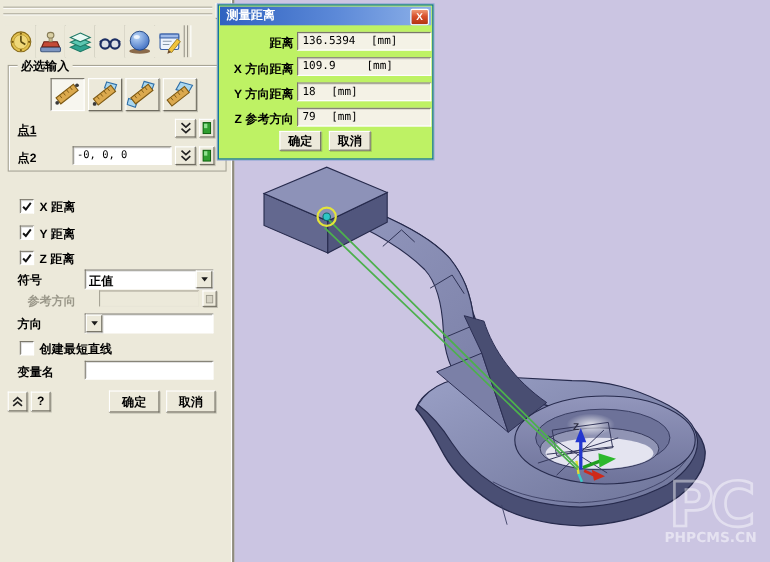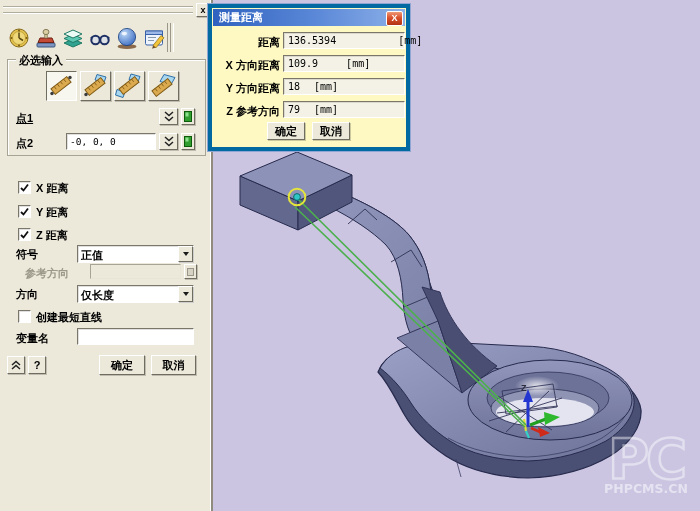--- a/index.html
+++ b/index.html
@@ -26,22 +26,22 @@
   .group>.glabel{position:absolute;top:-7px;left:8px;background:#ece9da;padding:0 3px;font-weight:bold;}
   .ticon{position:absolute;width:27px;height:29px;top:23px;border-right:1px solid #9a978a;
     display:flex;align-items:center;justify-content:center;background:#ece9da;}
   .combo{display:flex;align-items:stretch;}
   .combo .cval{flex:1;padding:2px 0 0 3px;font-weight:bold;overflow:hidden;white-space:nowrap;}
   .cbtn{width:15px;display:flex;align-items:center;justify-content:center;}
   .arr{width:0;height:0;border:3px solid transparent;border-top:4px solid #1a1a1a;margin-top:3px;}
   .cb{position:absolute;width:13px;height:13px;}
   .btnface{display:flex;align-items:center;justify-content:center;font-weight:bold;}
   
-  #dialog{position:absolute;left:208px;top:4px;width:194px;height:139px;background:#fef9c3;
-    border:4px solid #0369a1;box-shadow:0 0 0 1px #8fa6d4;}
+  #dialog{position:absolute;left:198px;top:4px;width:194px;height:139px;background:#bef264;
+    border:1px solid #0369a1;box-shadow:0 0 0 1px #8fa6d4;}
   #dlg-title{position:absolute;left:1px;top:1px;right:1px;height:17px;
     background:linear-gradient(90deg,#2f62c0,#5c89d8 55%,#8cb0e8);
     color:#fff;font-weight:bold;line-height:17px;padding-left:6px;box-sizing:border-box;}
   #dlg-close{position:absolute;right:3px;top:3px;width:15px;height:13px;border:1px solid #fff;border-radius:2px;
     background:linear-gradient(180deg,#f09a76,#d9512c 45%,#b23312);color:#fff;font-size:9px;font-weight:bold;
     display:flex;align-items:center;justify-content:center;line-height:1;}
   .drow-label{position:absolute;left:6px;width:62px;text-align:right;font-weight:bold;}
   .dfield{position:absolute;left:71px;width:122px;height:17px;background:#f4f2e6;
     border:1px solid;border-color:#7a776a #ffffff #ffffff #7a776a;box-shadow:inset 1px 1px 0 rgba(0,0,0,.1);
     box-sizing:border-box;display:flex;align-items:center;font-family:"DejaVu Sans Mono",monospace;font-size:10px;}
@@ -295,21 +295,20 @@
     <div class="abs dimlbl" style="left:25px;top:266px;">参考方向</div>
     <div class="dis abs" style="left:90px;top:264px;width:91px;height:15px;"></div>
     <div class="raised abs btnface" style="left:184px;top:264px;width:13px;height:15px;">
       <svg width="7" height="8">
           <rect x="0.5" y="0.5" width="6" height="7" fill="#d6d3c4" stroke="#9a978a"></rect>
         </svg>
     </div>
 
     <div class="abs lbl" style="left:16px;top:287px;">方向</div>
     <div class="sunken abs combo" style="left:77px;top:285px;width:117px;height:18px;">
-      <div class="cval">仅长度</div>
       <div class="raised cbtn">
           <div class="arr"></div>
         </div>
     </div>
 
     <div class="sunken cb" style="left:18px;top:310px;"></div>
     <div class="abs lbl" style="left:36px;top:310px;">创建最短直线</div>
 
     <div class="abs lbl" style="left:16px;top:331px;">变量名</div>
     <div class="sunken abs val" style="left:77px;top:328px;width:117px;height:17px;"></div>
@@ -324,21 +323,21 @@
     <div class="raised abs btnface" style="left:151px;top:355px;width:45px;height:20px;">取消</div>
   </div>
 
   <div id="dialog">
     <div id="dlg-title">
       <span>测量距离</span>
     </div>
     <div id="dlg-close">X</div>
 
     <div class="drow-label" style="top:27px;">距离</div>
-    <div class="dfield" style="top:24px;gap:48px;">
+    <div class="dfield" style="top:24px;">
       <span class="v">136.5394</span>
       <span class="u">[mm]</span>
     </div>
     <div class="drow-label" style="top:50px;">X 方向距离</div>
     <div class="dfield" style="top:47px;gap:14px;">
       <span class="v">109.9</span>
       <span class="u">[mm]</span>
     </div>
     <div class="drow-label" style="top:73px;">Y 方向距离</div>
     <div class="dfield" style="top:70px;">

